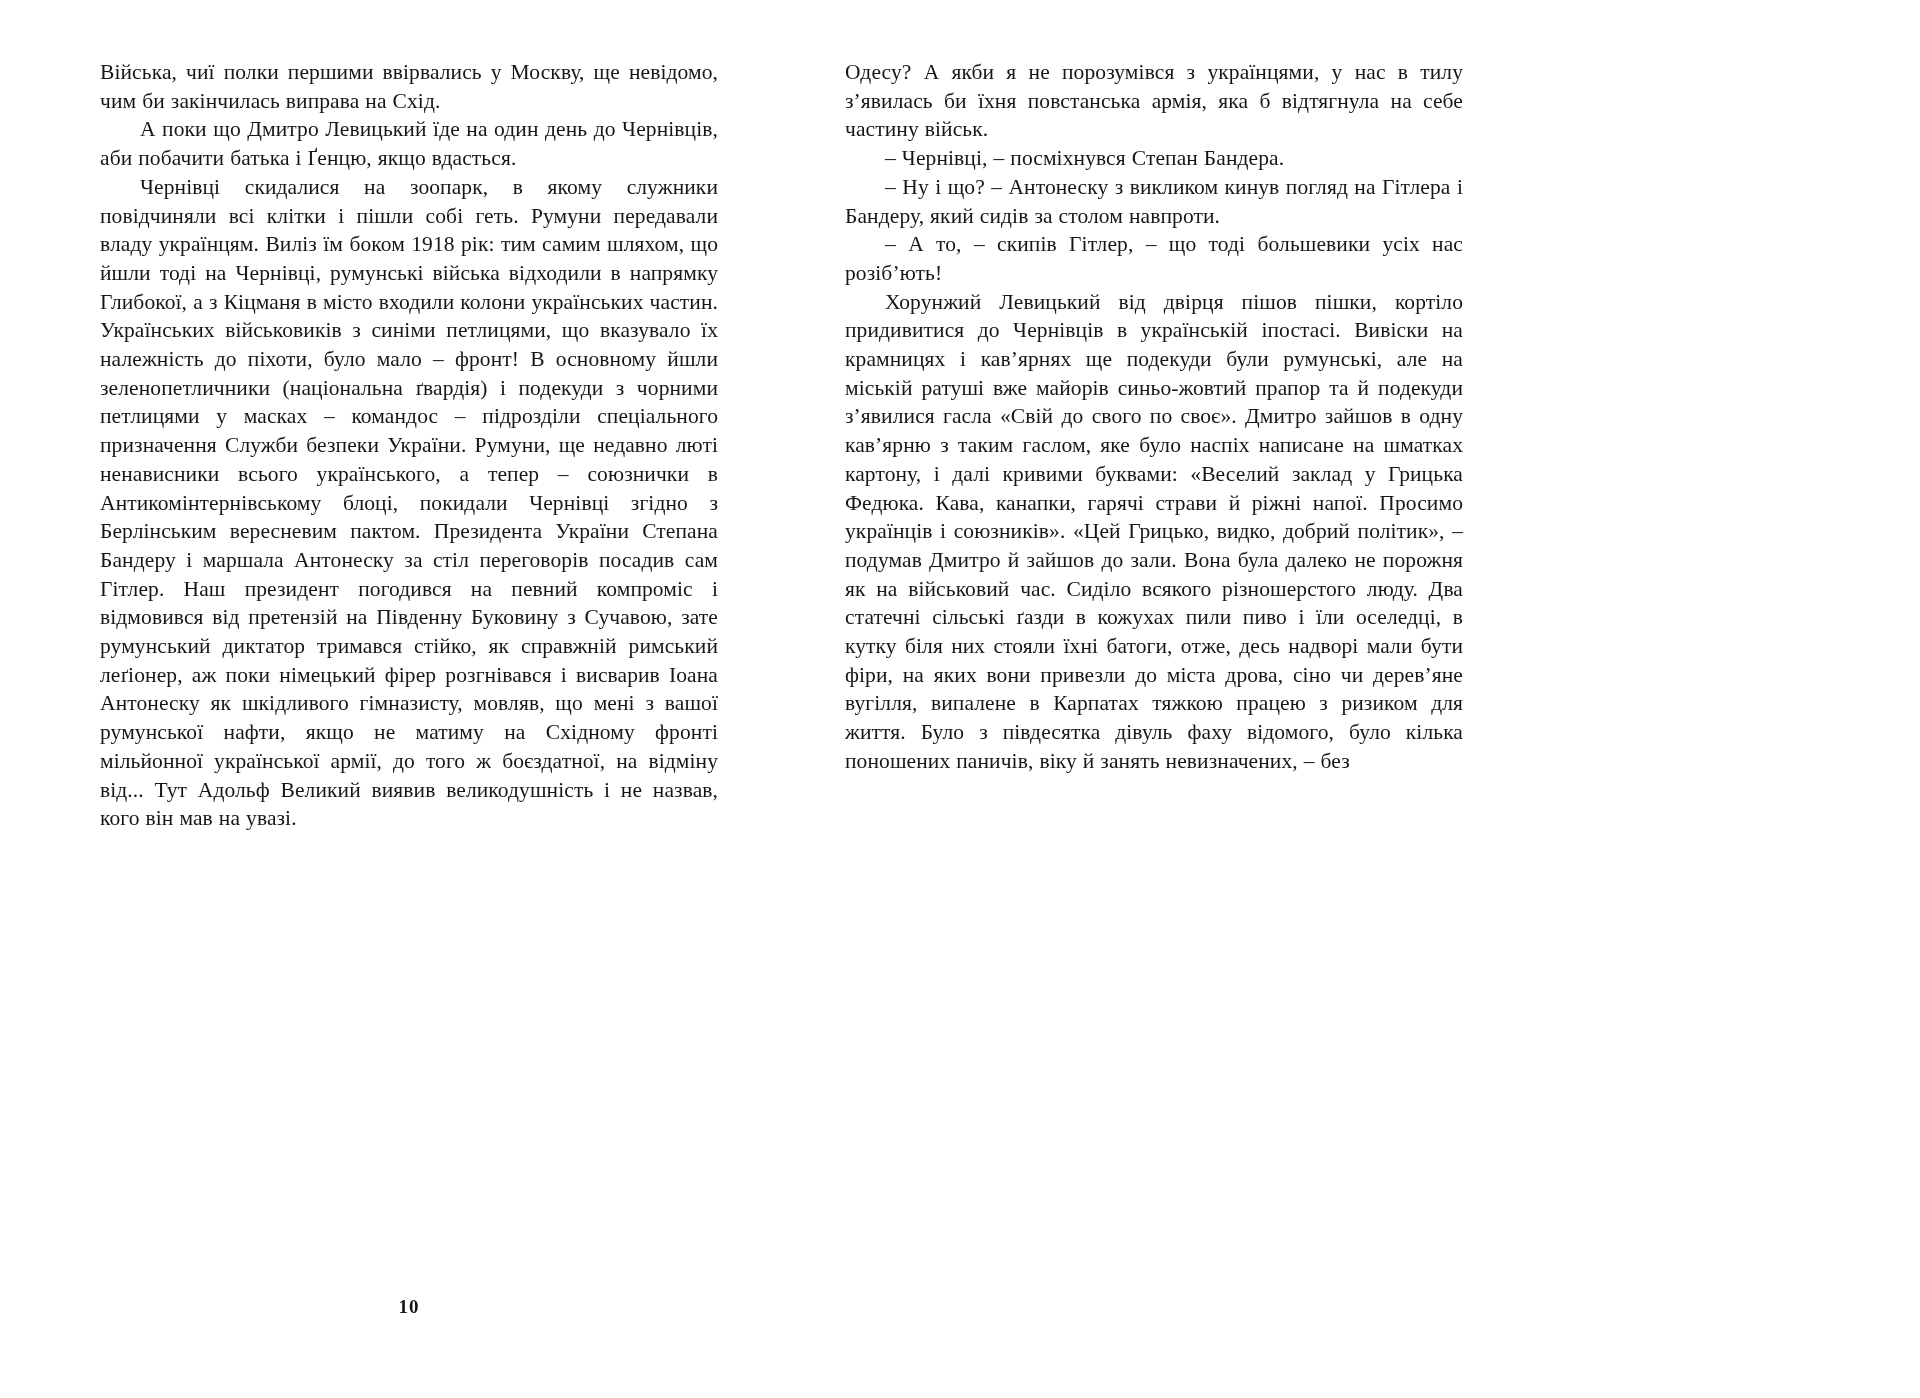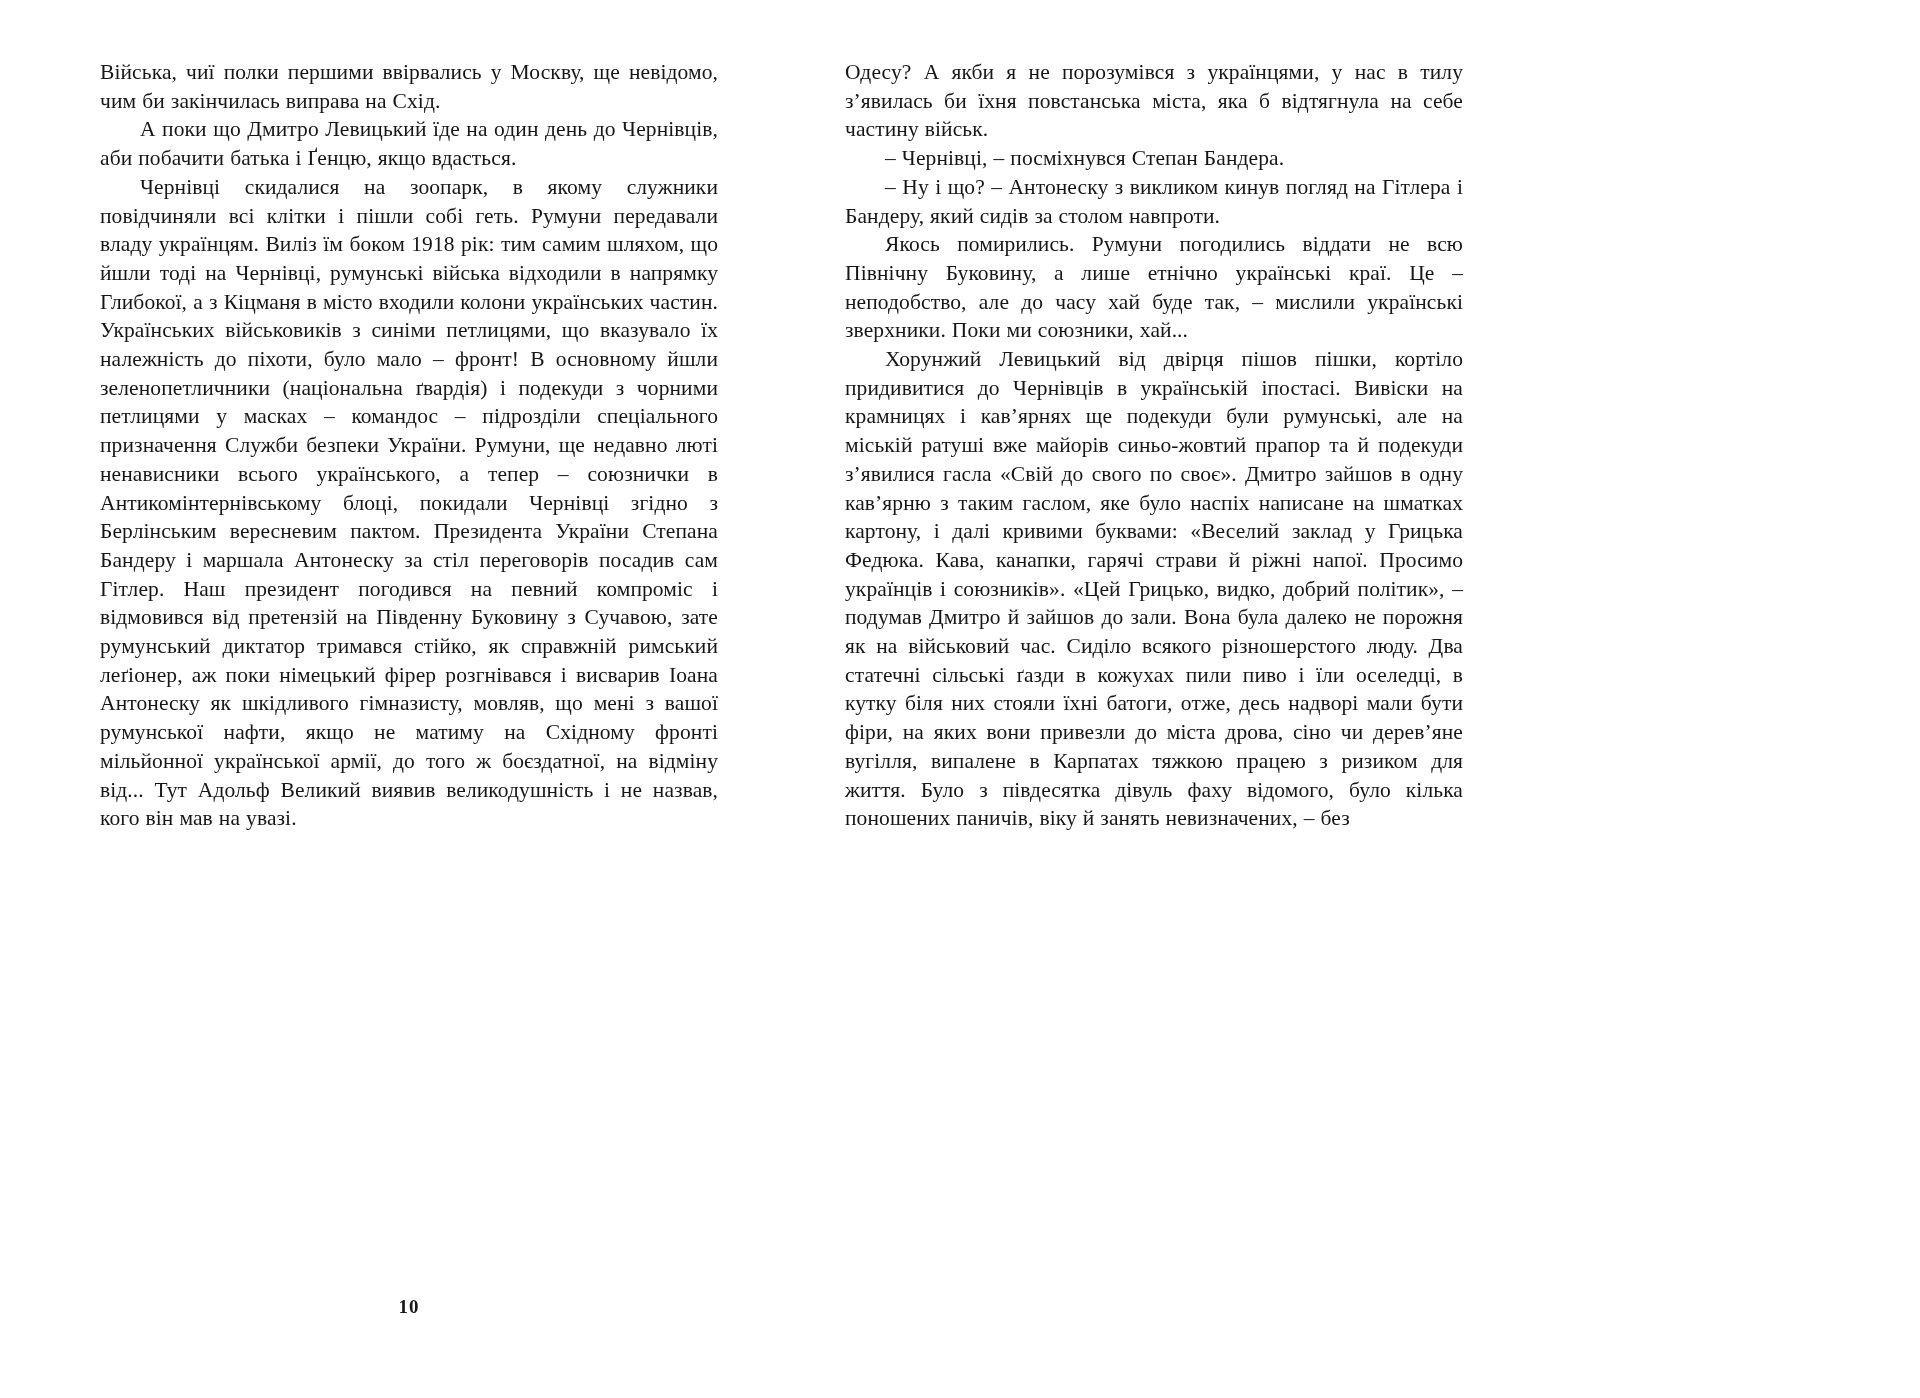--- a/index.html
+++ b/index.html
@@ -58,24 +58,24 @@
   <section class="page page-left">
     <div class="text-block">
         <p class="para no-indent">Війська, чиї полки першими ввірвались у Москву, ще невідомо, чим би закінчилась виправа на Схід.</p>
         <p class="para indent">А поки що Дмитро Левицький їде на один день до Чернівців, аби побачити батька і Ґенцю, якщо вдасться.</p>
         <p class="para indent">Чернівці скидалися на зоопарк, в якому служники повідчиняли всі клітки і пішли собі геть. Румуни передавали владу українцям. Виліз їм боком 1918 рік: тим самим шляхом, що йшли тоді на Чернівці, румунські війська відходили в напрямку Глибокої, а з Кіцманя в місто входили колони українських частин. Українських військовиків з синіми петлицями, що вказувало їх належність до піхоти, було мало – фронт! В основному йшли зеленопетличники (національна ґвардія) і подекуди з чорними петлицями у масках – командос – підрозділи спеціального призначення Служби безпеки України. Румуни, ще недавно люті ненависники всього українського, а тепер – союзнички в Антикомінтернівському блоці, покидали Чернівці згідно з Берлінським вересневим пактом. Президента України Степана Бандеру і маршала Антонеску за стіл переговорів посадив сам Гітлер. Наш президент погодився на певний компроміс і відмовився від претензій на Південну Буковину з Сучавою, зате румунський диктатор тримався стійко, як справжній римський леґіонер, аж поки німецький фірер розгнівався і висварив Іоана Антонеску як шкідливого гімназисту, мовляв, що мені з вашої румунської нафти, якщо не матиму на Східному фронті мільйонної української армії, до того ж боєздатної, на відміну від... Тут Адольф Великий виявив великодушність і не назвав, кого він мав на увазі.</p>
       </div>
   </section>
 
   <section class="page page-right">
     <div class="text-block">
-        <p class="para no-indent">Одесу? А якби я не порозумівся з українцями, у нас в тилу з’явилась би їхня повстанська міста, яка б відтягнула на себе частину військ.</p>
+        <p class="para no-indent">Одесу? А якби я не порозумівся з українцями, у нас в тилу з’явилась би їхня повстанська армія, яка б відтягнула на себе частину військ.</p>
         <p class="para indent">– Чернівці, – посміхнувся Степан Бандера.</p>
         <p class="para indent">– Ну і що? – Антонеску з викликом кинув погляд на Гітлера і Бандеру, який сидів за столом навпроти.</p>
-        <p class="para indent">Якось помирились. Румуни погодились віддати не всю Північну Буковину, а лише етнічно українські краї. Це – неподобство, але до часу хай буде так, – мислили українські зверхники. Поки ми союзники, хай...</p>
+        <p class="para indent">– А то, – скипів Гітлер, – що тоді большевики усіх нас розіб’ють!</p>
         <p class="para indent">Хорунжий Левицький від двірця пішов пішки, кортіло придивитися до Чернівців в українській іпостасі. Вивіски на крамницях і кав’ярнях ще подекуди були румунські, але на міській ратуші вже майорів синьо-жовтий прапор та й подекуди з’явилися гасла «Свій до свого по своє». Дмитро зайшов в одну кав’ярню з таким гаслом, яке було наспіх написане на шматках картону, і далі кривими буквами: «Веселий заклад у Грицька Федюка. Кава, канапки, гарячі страви й ріжні напої. Просимо українців і союзників». «Цей Грицько, видко, добрий політик», – подумав Дмитро й зайшов до зали. Вона була далеко не порожня як на військовий час. Сиділо всякого різношерстого люду. Два статечні сільські ґазди в кожухах пили пиво і їли оселедці, в кутку біля них стояли їхні батоги, отже, десь надворі мали бути фіри, на яких вони привезли до міста дрова, сіно чи дерев’яне вугілля, випалене в Карпатах тяжкою працею з ризиком для життя. Було з півдесятка дівуль фаху відомого, було кілька поношених паничів, віку й занять невизначених, – без</p>
       </div>
   </section>
 
   <div class="pagenum pagenum-left">10</div>
 
 
 </div>
 
 </body></html>

